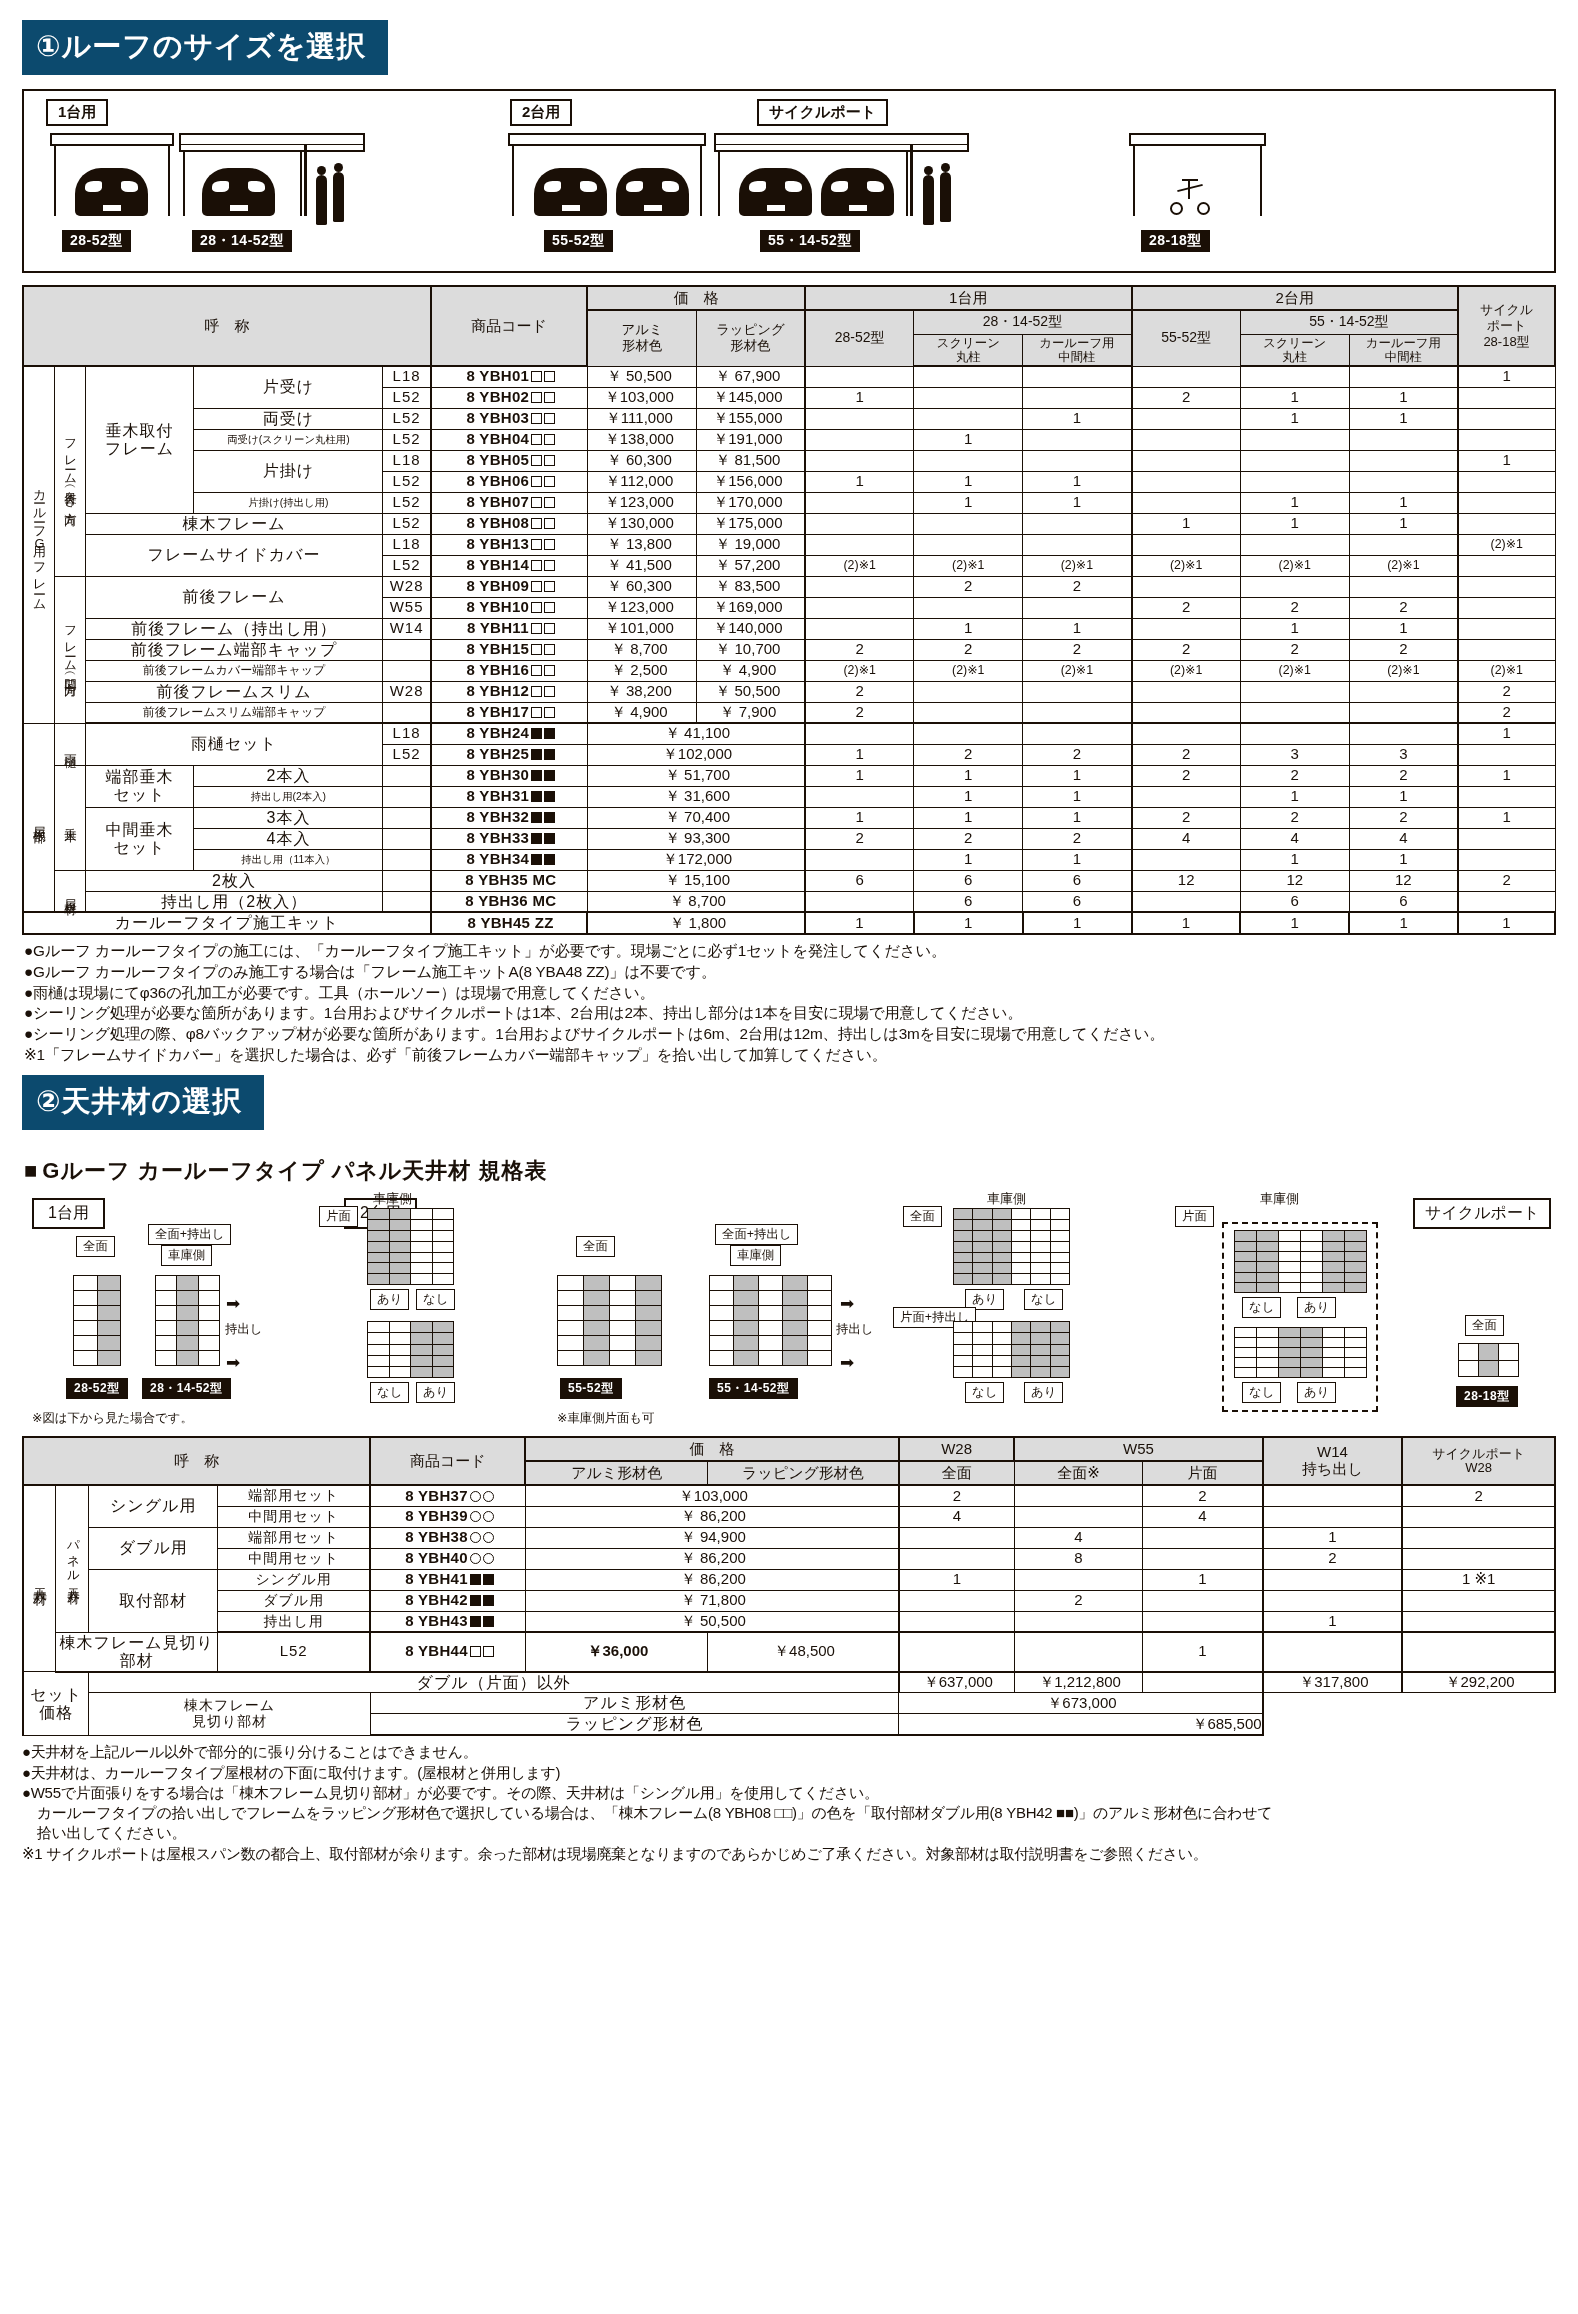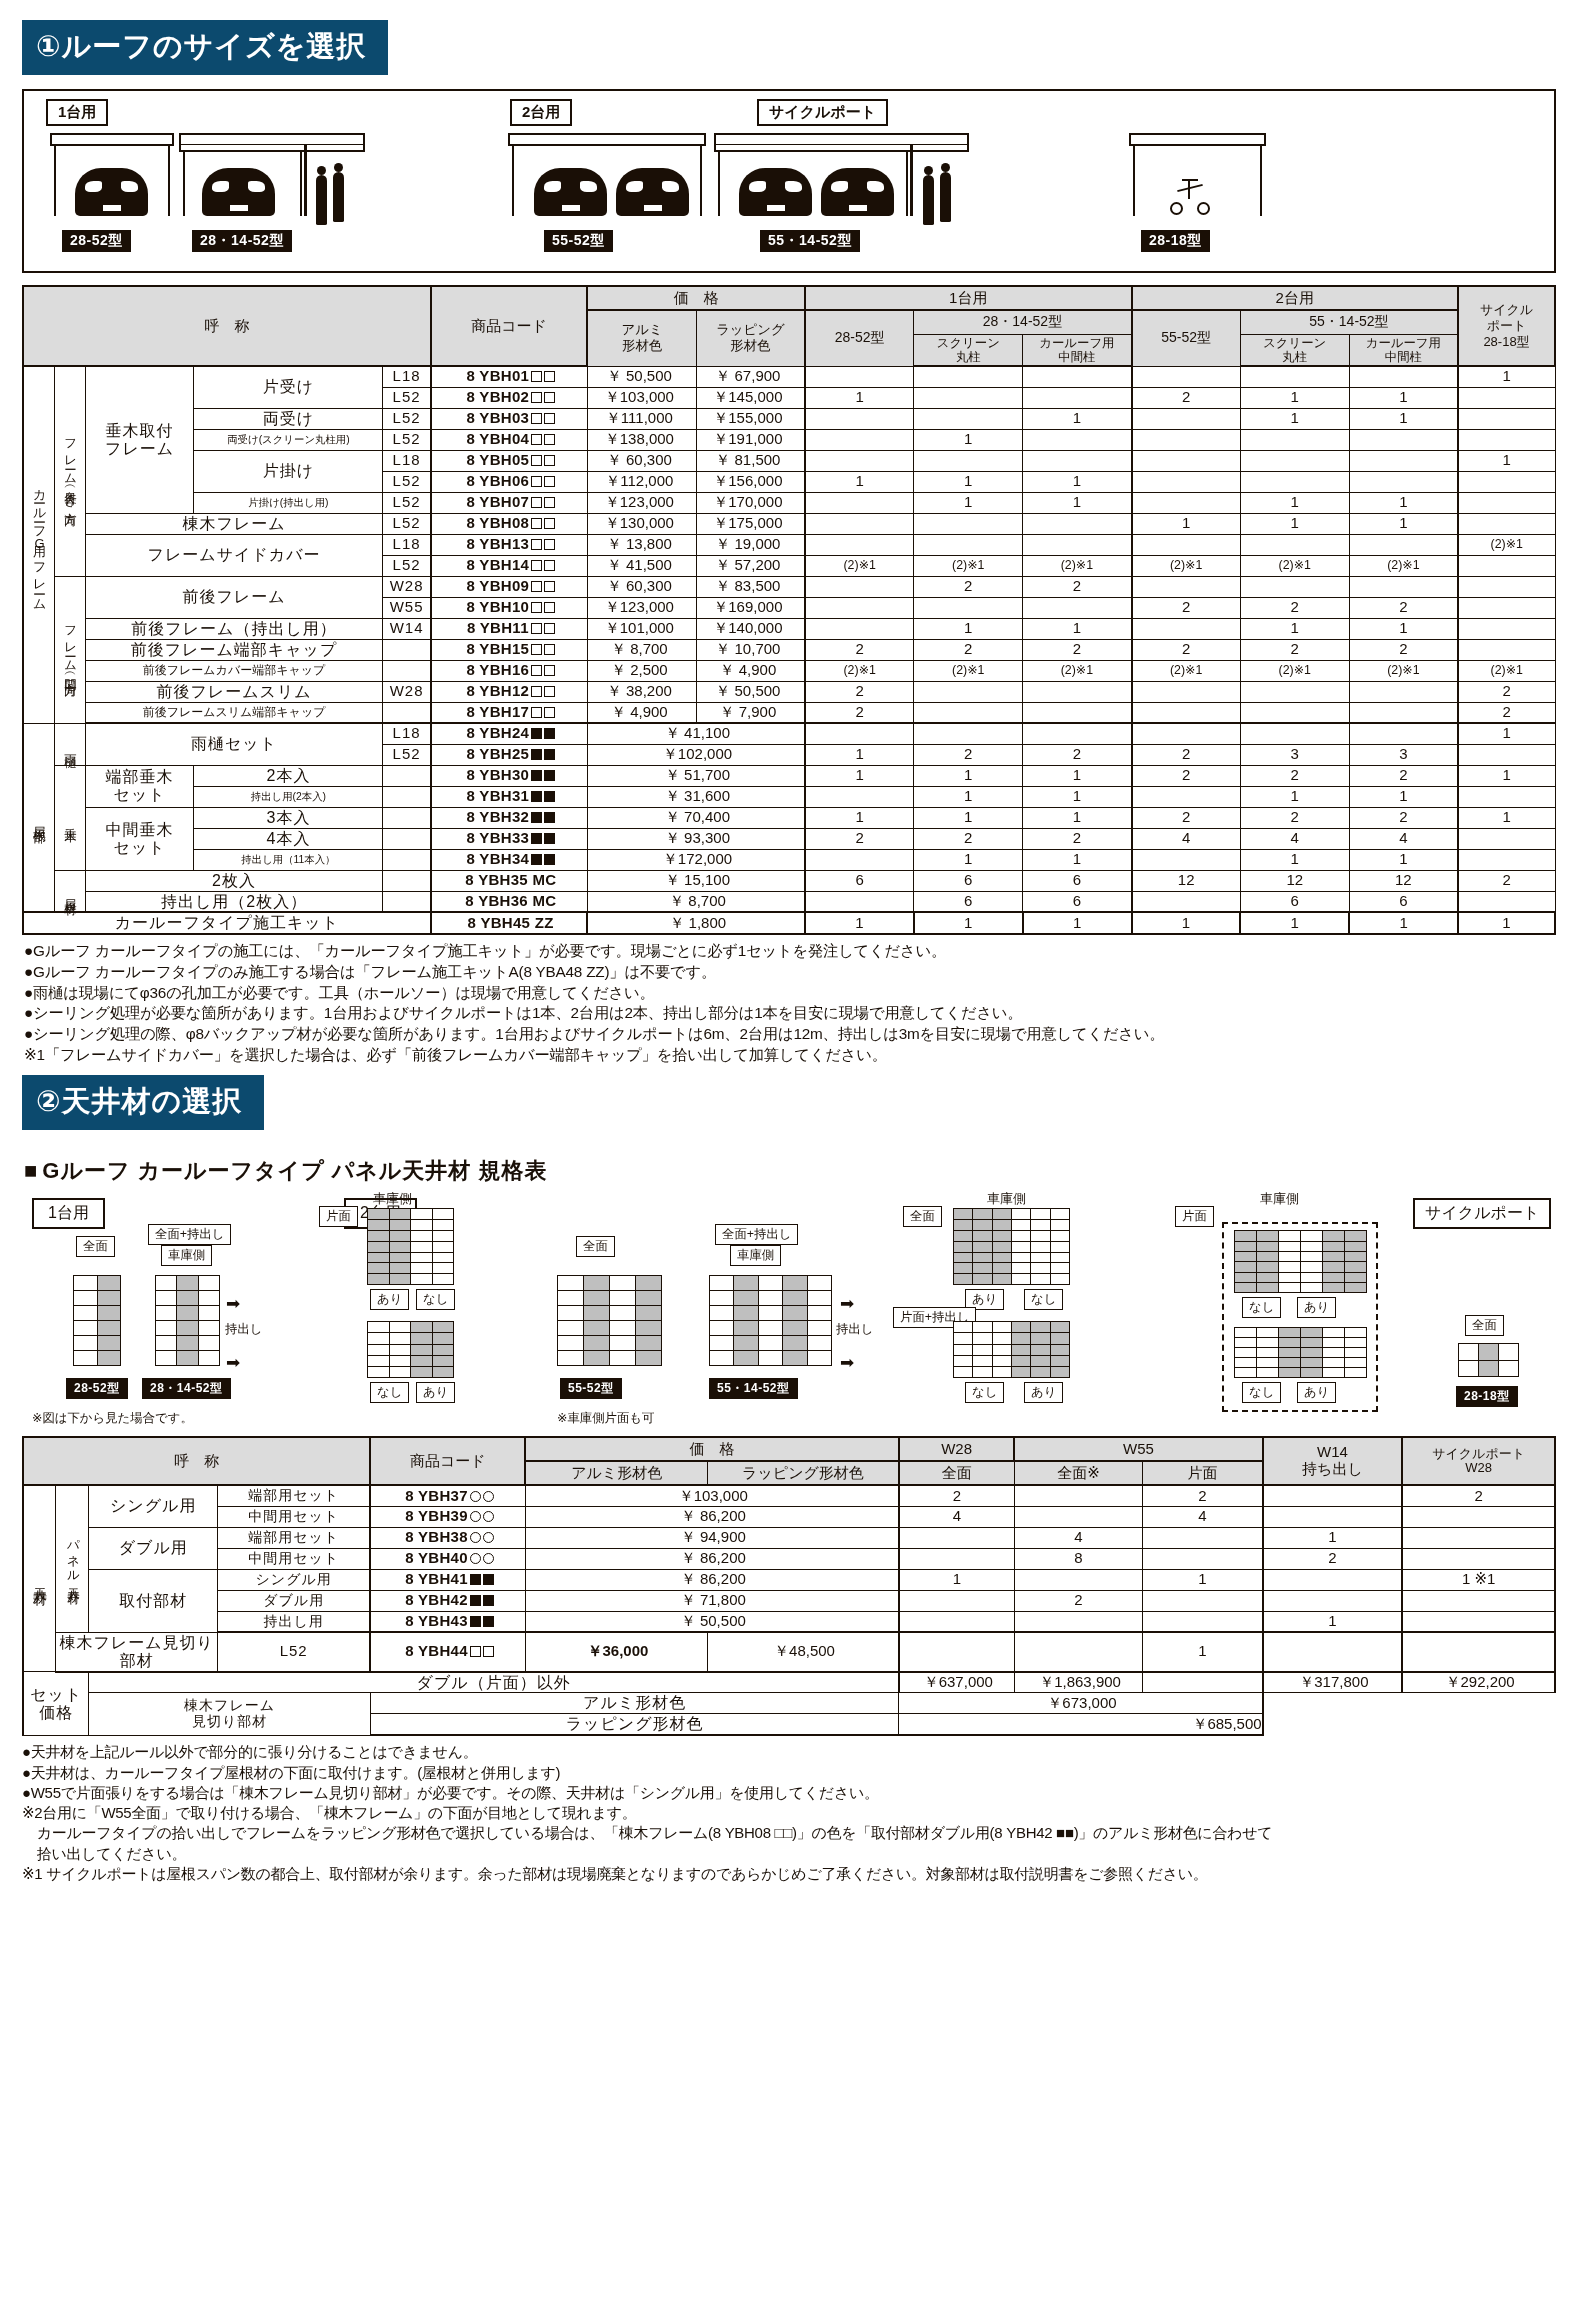--- a/index.html
+++ b/index.html
@@ -1150,21 +1150,21 @@
           <td class="qty hv hb"></td>
           <td class="qty hb"></td>
           <td class="qty hv-r hb">1</td>
           <td class="qty hv hb"></td>
           <td class="qty hv hv-r hb"></td>
         </tr>
         <tr>
           <td rowspan="3" colspan="2" class="tname hv" style="font-size:16px;">セット価格</td>
           <td colspan="5" class="tname">ダブル（片面）以外</td>
           <td class="price hv" style="text-align:center;padding-right:0 !important;">￥637,000</td>
-          <td class="price" style="text-align:center;padding-right:0 !important;">￥1,863,900</td>
+          <td class="price" style="text-align:center;padding-right:0 !important;">￥1,212,800</td>
           <td class="price hv-r" style="text-align:center;padding-right:0 !important;"></td>
           <td class="price hv" style="text-align:center;padding-right:0 !important;">￥317,800</td>
           <td class="price hv hv-r" style="text-align:center;padding-right:0 !important;">￥292,200</td>
         </tr>
         <tr>
           <td rowspan="2" colspan="2" class="tname" style="font-size:14px;">棟木フレーム<br>見切り部材</td>
           <td colspan="3" class="tname">アルミ形材色</td>
           <td colspan="3" class="price hv-r" style="text-align:center;padding-right:0 !important;">￥673,000</td>
           <td colspan="2" style="border:none;"></td>
         </tr>
@@ -1174,20 +1174,19 @@
           <td colspan="2" style="border:none;"></td>
         </tr>
       </tbody>
   </table>
 
   
   <div class="footnotes">
     <div>●天井材を上記ルール以外で部分的に張り分けることはできません。</div>
     <div>●天井材は、カールーフタイプ屋根材の下面に取付けます。(屋根材と併用します)</div>
     <div>●W55で片面張りをする場合は「棟木フレーム見切り部材」が必要です。その際、天井材は「シングル用」を使用してください。</div>
-    <div>※2台用に「W55全面」で取り付ける場合、「棟木フレーム」の下面が目地として現れます。</div>
     <div>　カールーフタイプの拾い出しでフレームをラッピング形材色で選択している場合は、「棟木フレーム(8 YBH08 □□)」の色を「取付部材ダブル用(8 YBH42 ■■)」のアルミ形材色に合わせて</div>
     <div>　拾い出してください。</div>
     <div>※1 サイクルポートは屋根スパン数の都合上、取付部材が余ります。余った部材は現場廃棄となりますのであらかじめご了承ください。対象部材は取付説明書をご参照ください。</div>
   </div>
 
 </div>
 
 
 </body></html>

